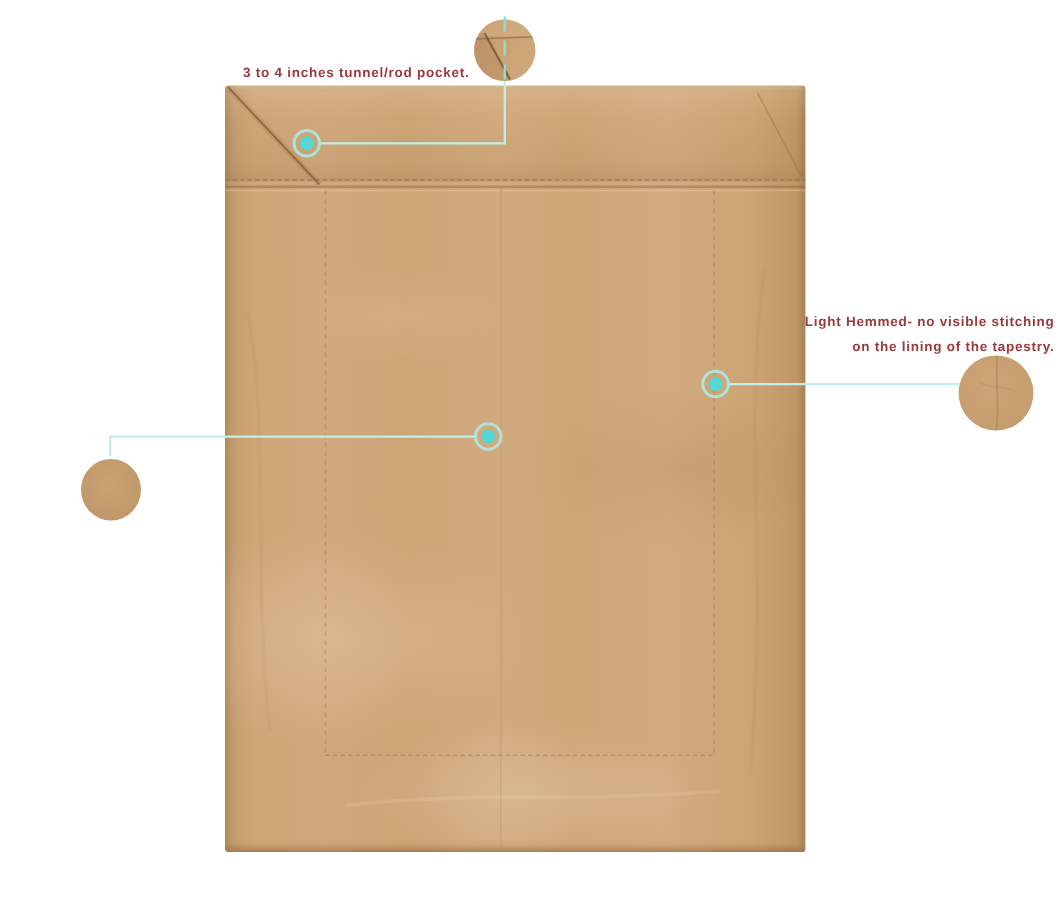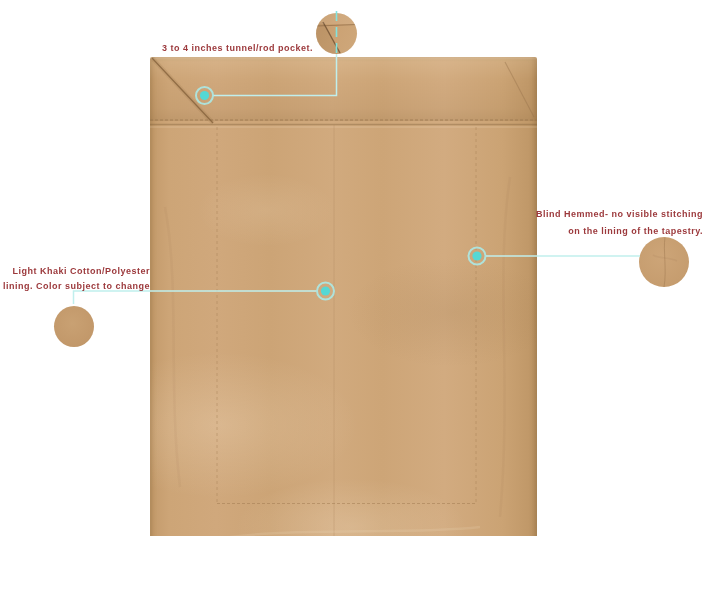--- a/index.html
+++ b/index.html
@@ -4,21 +4,21 @@
 <style>
   html, body {
     margin: 0;
     padding: 0;
     background: #ffffff;
     font-family: "Liberation Sans", sans-serif;
   }
   .scene {
     position: relative;
     width: 706px;
-    height: 536px;
+    height: 600px;
     background: #ffffff;
     overflow: hidden;
   }
 
   
   .fabric {
     position: absolute;
     left: 150px;
     top: 57px;
     width: 387px;
@@ -157,22 +157,18 @@
     <path d="M316.5,291 L73.5,291 L73.5,304" stroke="#c0efed" stroke-width="1.5" fill="none"></path>
     <circle cx="325.5" cy="291" r="8.5" fill="none" stroke="#abe9e6" stroke-width="2" opacity="0.9"></circle>
     <circle cx="325.5" cy="291" r="4.6" fill="#55d8d4"></circle>
   </svg>
 
   <div class="ann-label" id="label-rod-pocket">
     <span>3 to 4 inches tunnel/rod pocket.</span>
   </div>
 
   <div class="ann-label" id="label-blind-hem">
-    <div>Blind Hemmed- no visible stitching</div>
+    <div>Light Hemmed- no visible stitching</div>
     <div>on the lining of the tapestry.</div>
   </div>
 
-  <div class="ann-label" id="label-lining">
-    <div>Light Khaki Cotton/Polyester</div>
-    <div>lining. Color subject to change</div>
-  </div>
 
 </div>
 
 </body></html>

